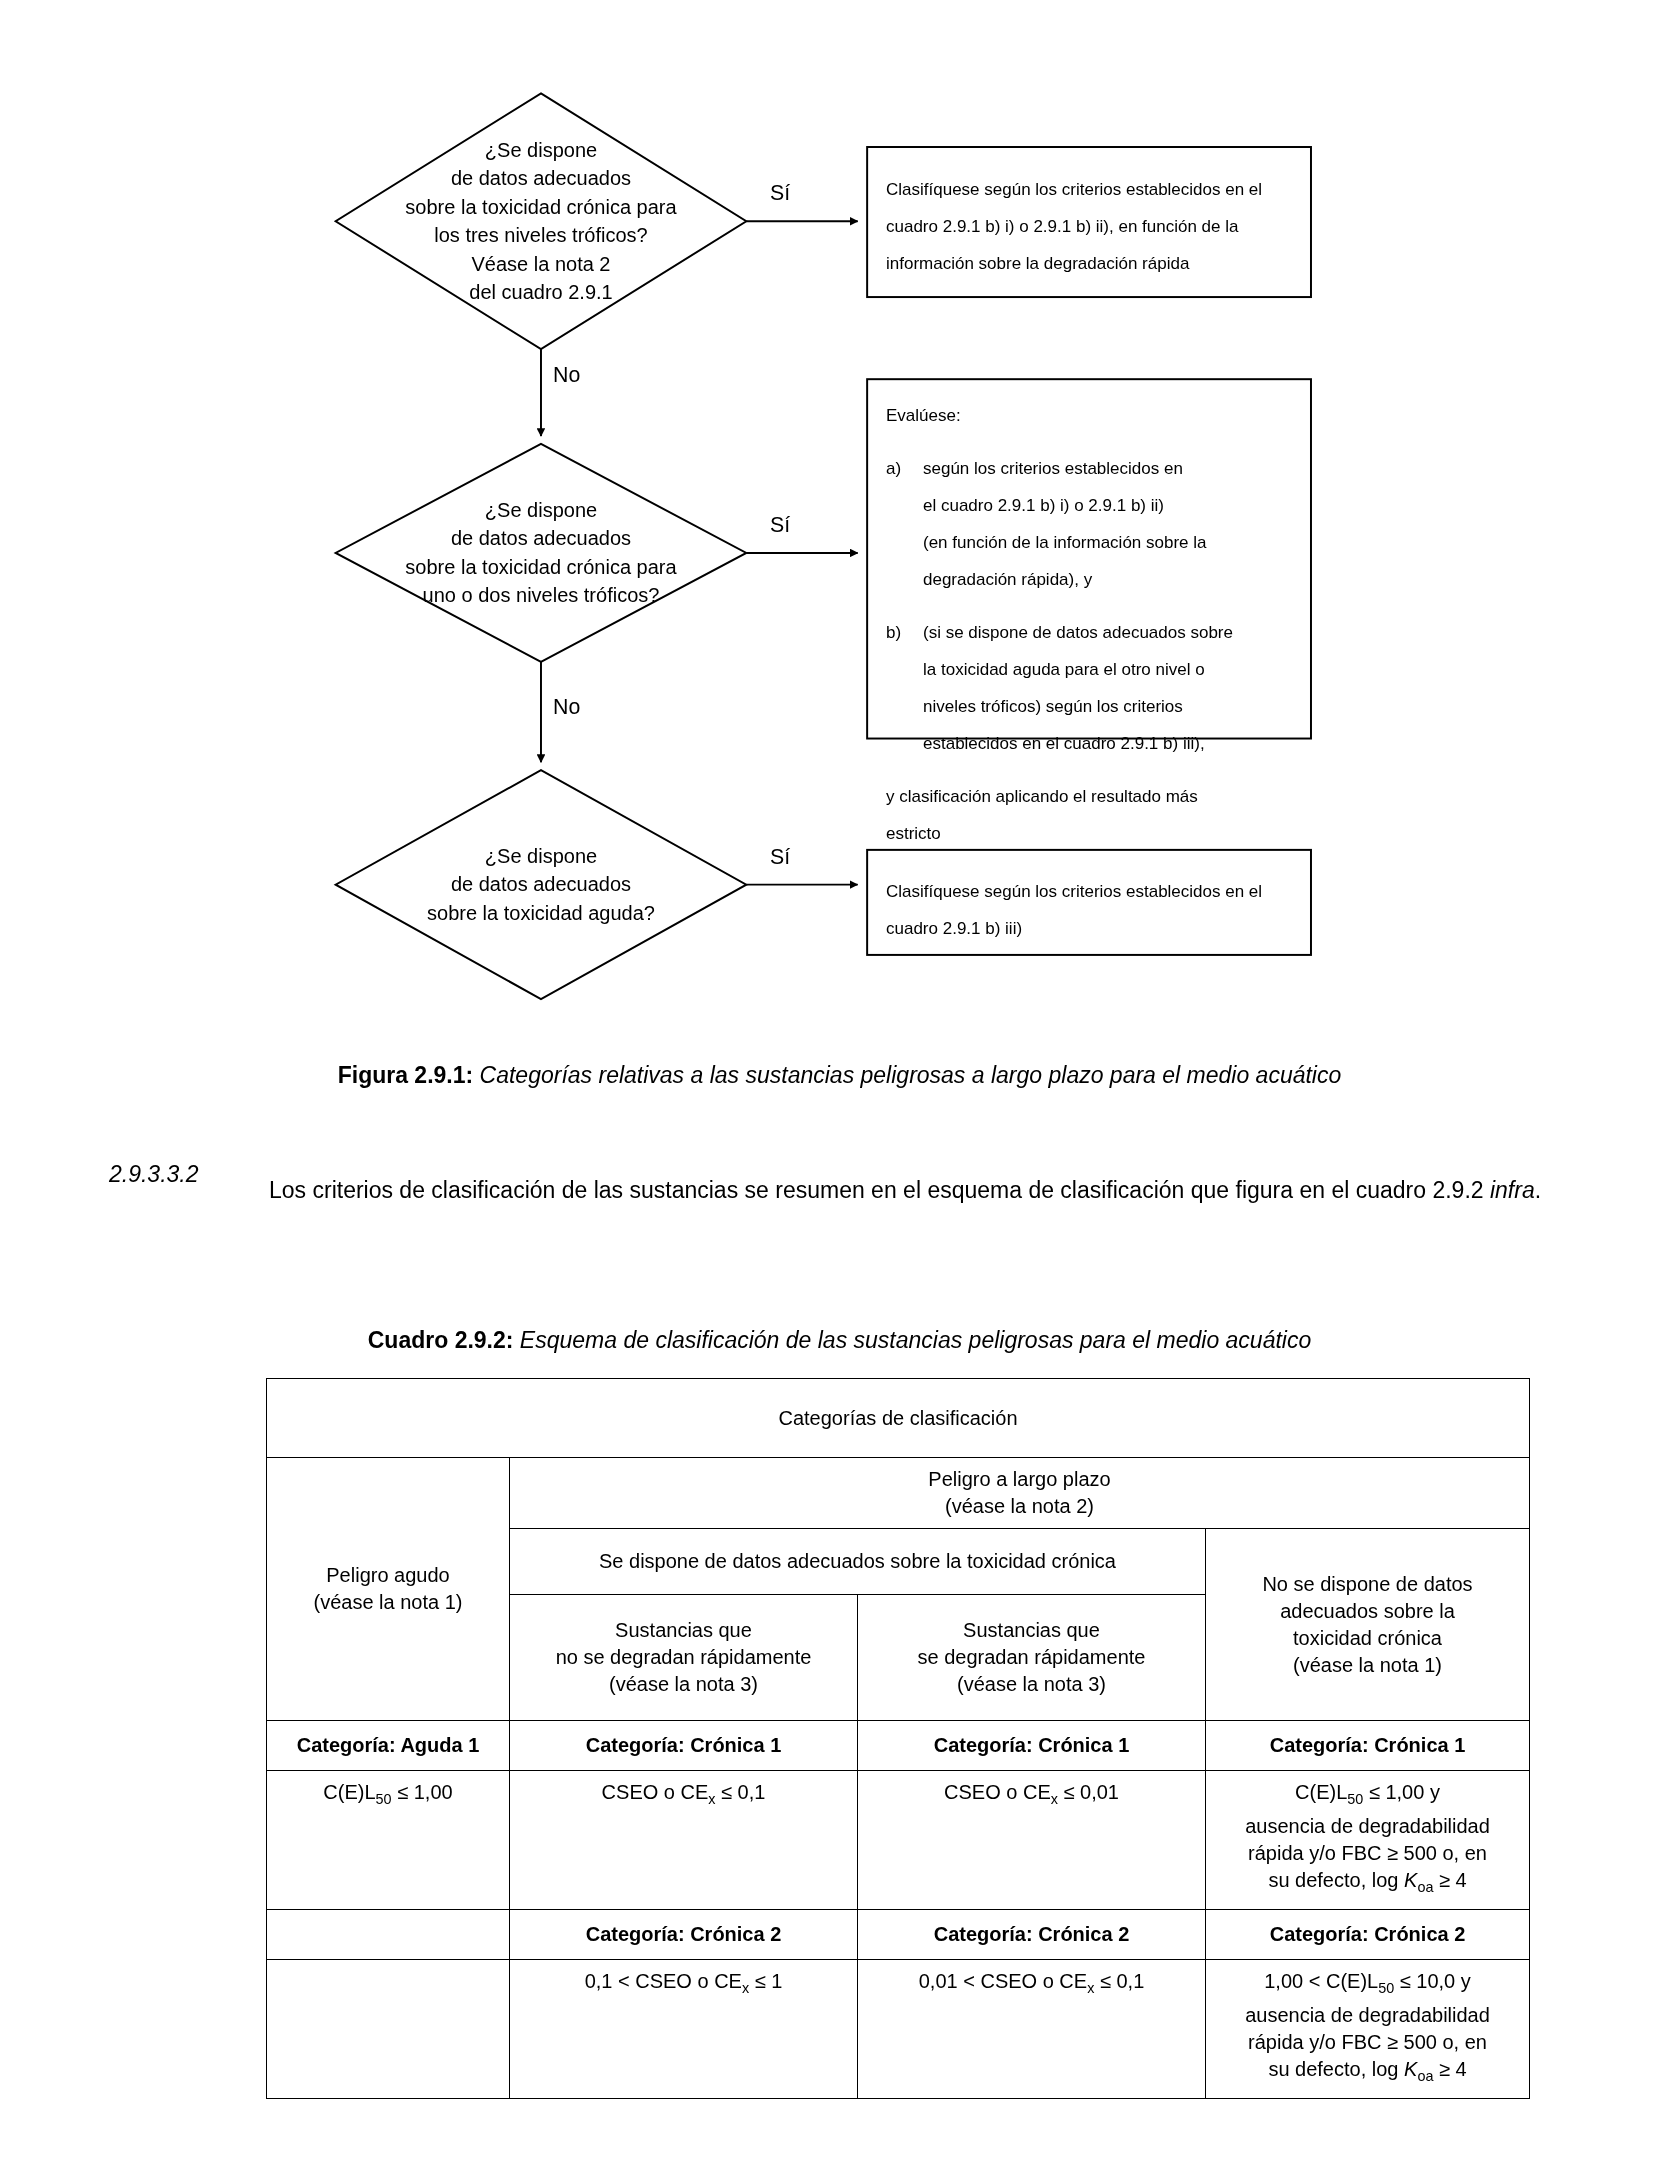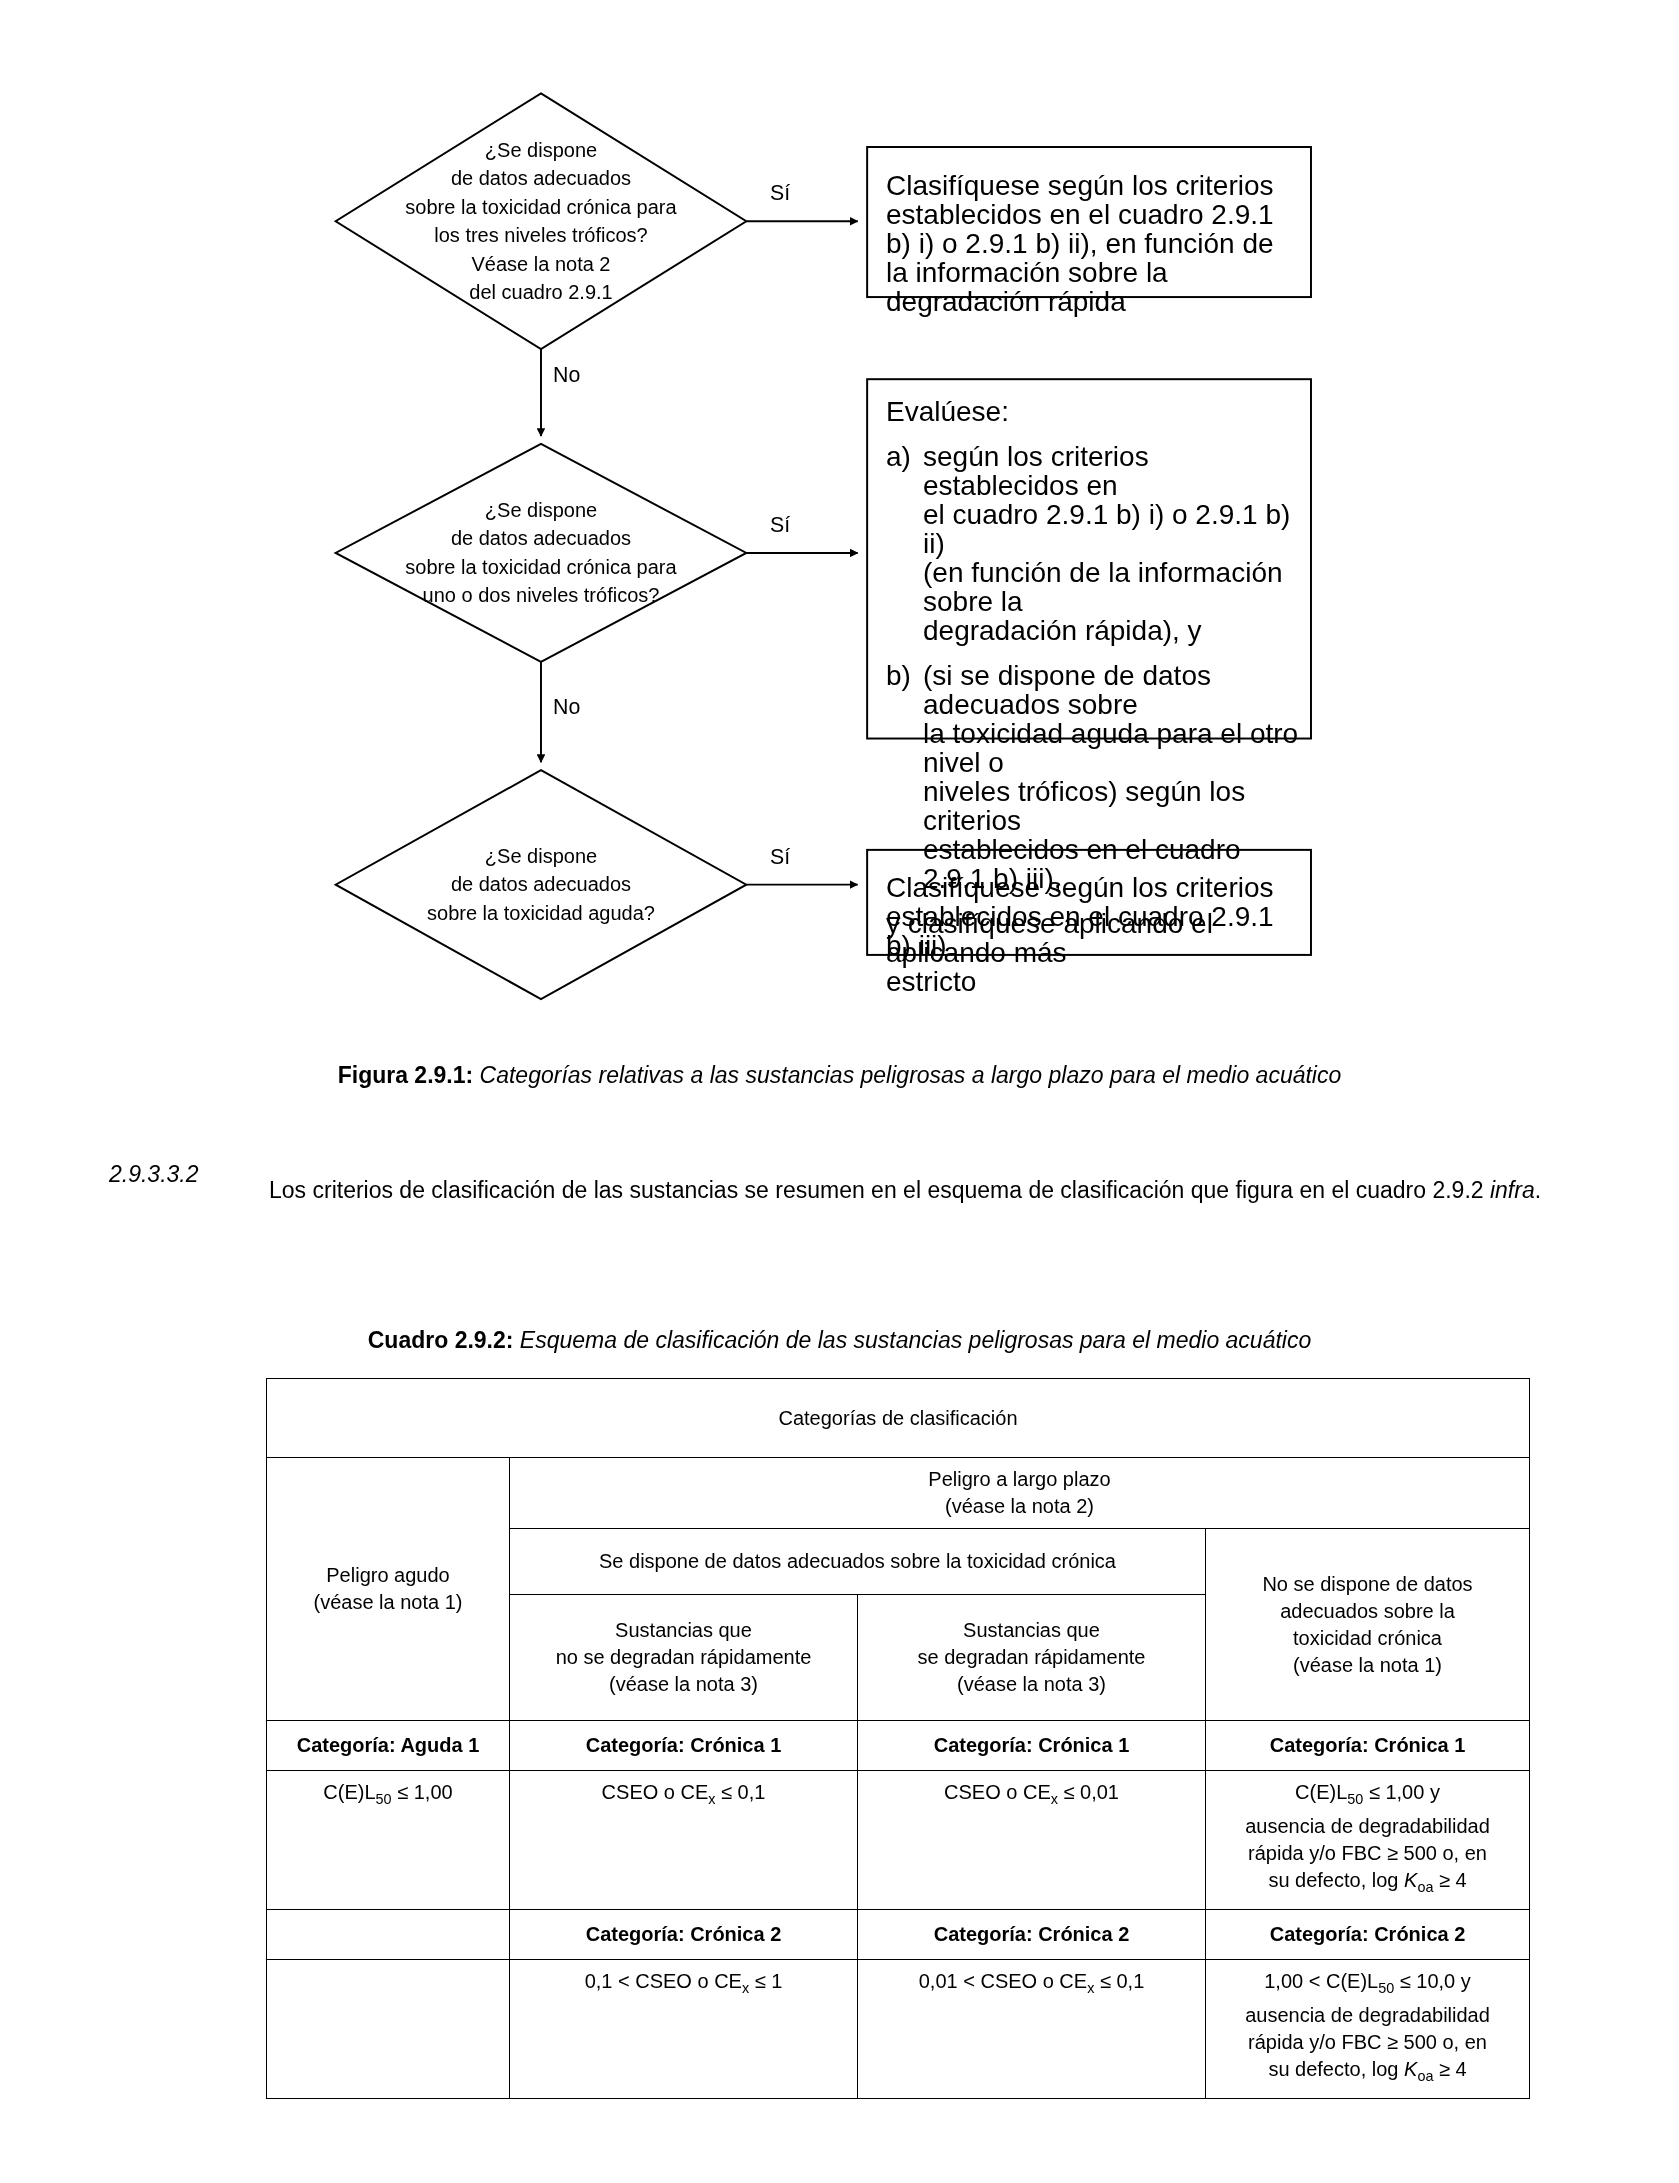--- a/index.html
+++ b/index.html
@@ -33,22 +33,22 @@
   .diamond-text {
     position: absolute;
     text-align: center;
     font-size: 20px;
     line-height: 28.4px;
     white-space: pre-line;
     transform: translate(-50%, -50%);
   }
   .box-text {
     position: absolute;
-    font-size: 28px;
-    line-height: 29px;
+    font-size: 17px;
+    line-height: 37px;
   }
   .edge-label {
     position: absolute;
     font-size: 21.3px;
     line-height: 1;
   }
 
   .abc-list { margin: 0; padding: 0; }
   .abc-row {
     display: flex;
@@ -193,21 +193,21 @@
 degradación rápida), y</span>
       </div>
       <div class="abc-row">
         <span class="abc-marker">b)</span>
         <span class="abc-body">(si se dispone de datos adecuados sobre
 la toxicidad aguda para el otro nivel o
 niveles tróficos) según los criterios
 establecidos en el cuadro 2.9.1 b) iii),</span>
       </div>
     </div>
-    <div class="plain-para">y clasifíquese aplicando el aplicando más
+    <div class="plain-para">y clasificación aplicando el resultado más
 estricto</div>
   </div>
 
   <div class="box-text" style="left:886px; top:873px; width:412px;">Clasifíquese según los criterios establecidos
 en el cuadro 2.9.1 b) iii)</div>
 </div>
 
 <div id="figure-caption">
   <span class="cap-label">Figura 2.9.1:</span>
   <span class="cap-title">Categorías relativas a las sustancias peligrosas a largo plazo para el medio acuático</span>

